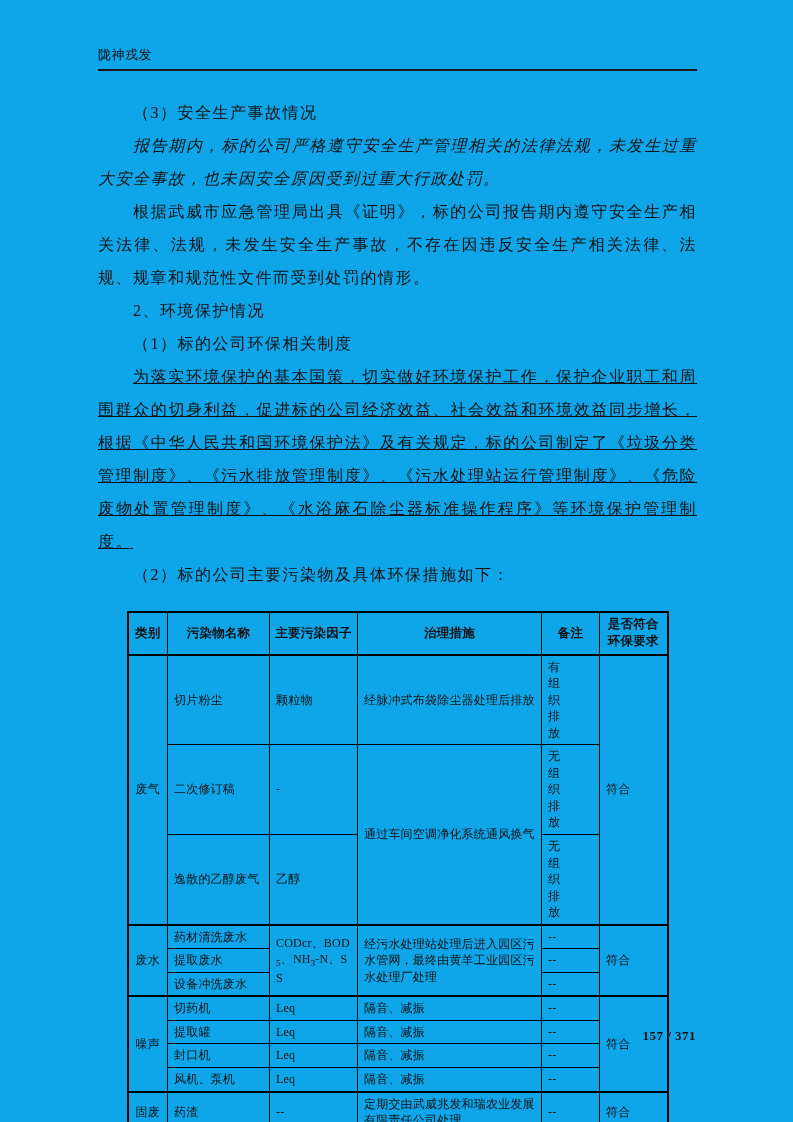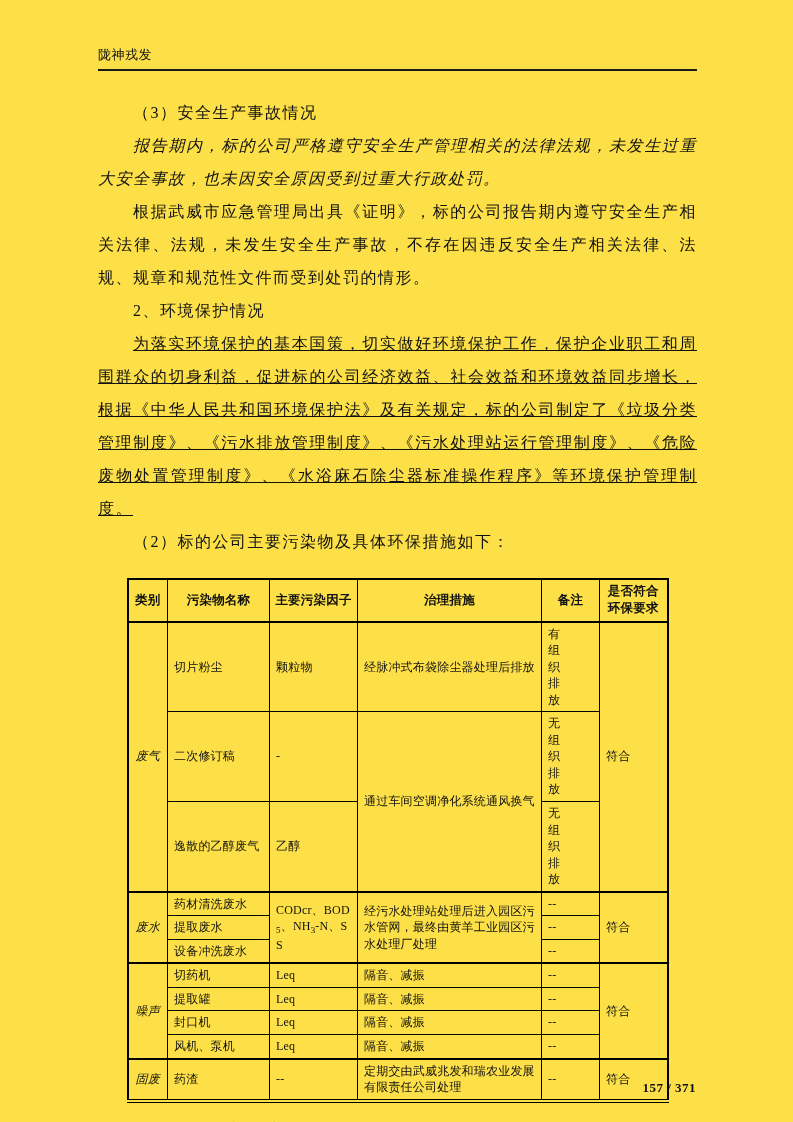--- a/index.html
+++ b/index.html
@@ -1,20 +1,20 @@
 <!DOCTYPE html>
 <html><head>
 <meta charset="utf-8">
 <style>
   html,body{margin:0;padding:0;background:#e8e8e8;}
   .page{
     position:relative;
     width:793px;height:1122px;
     margin:0 auto;
-    background:#fde047;
+    background:#0ea5e9;
     font-family:"Liberation Serif","DejaVu Serif",serif;
     color:#111;
     overflow:hidden;
   }
   
   .doc-header{
     position:absolute;top:46px;left:98px;right:96px;
     display:flex;justify-content:space-between;align-items:flex-end;
     font-size:13px;letter-spacing:0.5px;
     padding-bottom:5px;
@@ -49,27 +49,27 @@
     vertical-align:middle;
     word-break:break-all;
   }
   table.pollution{border:2px solid #000;border-bottom:4px double #000;margin-top:20px;}
   table.pollution thead th{
     font-size:12.5px;font-weight:bold;text-align:center;
     border-bottom:2px solid #000;
     padding:3px 2px;
   }
   table.pollution tr.group-start td{border-top:2px solid #000;}
-  table.pollution td.cat{text-align:center;padding:0 2px;font-style:italic;}
+  table.pollution td.cat{text-align:center;padding:0 2px;}
   table.pollution td.ok{text-align:left;}
   table.pollution td.note{padding:3px 28px 3px 6px;}
   sub{font-size:9px;}
   
   .page-footer{
-    position:absolute;top:1080px;right:97px;
+    position:absolute;top:1028px;right:97px;
     font-size:13px;font-weight:bold;letter-spacing:0.5px;
   }
 </style>
 </head>
 <body>
 
 <div class="page">
 
   <div class="doc-header">
     <span class="left">陇神戎发</span>
@@ -78,20 +78,21 @@
   <div class="doc-body">
 
     <p class="indent m13">（3）安全生产事故情况</p>
 
     <p class="indent m5">报告期内，标的公司严格遵守安全生产管理相关的法律法规，未发生过重大安全事故，也未因安全原因受到过重大行政处罚。</p>
 
     <p class="indent m6">根据武威市应急管理局出具《证明》，标的公司报告期内遵守安全生产相关法律、法规，未发生安全生产事故，不存在因违反安全生产相关法律、法规、规章和规范性文件而受到处罚的情形。</p>
 
     <p class="indent m7">2、环境保护情况</p>
 
+    <p class="indent m7">（1）标的公司环保相关制度</p>
 
     <p class="indent m11">为落实环境保护的基本国策，切实做好环境保护工作，保护企业职工和周围群众的切身利益，促进标的公司经济效益、社会效益和环境效益同步增长，根据《中华人民共和国环境保护法》及有关规定，标的公司制定了《垃圾分类管理制度》、《污水排放管理制度》、《污水处理站运行管理制度》、《危险废物处置管理制度》、《水浴麻石除尘器标准操作程序》等环境保护管理制度。</p>
 
     <p class="indent">（2）标的公司主要污染物及具体环保措施如下：</p>
 
     <table class="pollution">
       <colgroup>
         <col style="width:40px">
           <col style="width:102px">
           <col style="width:88px">

